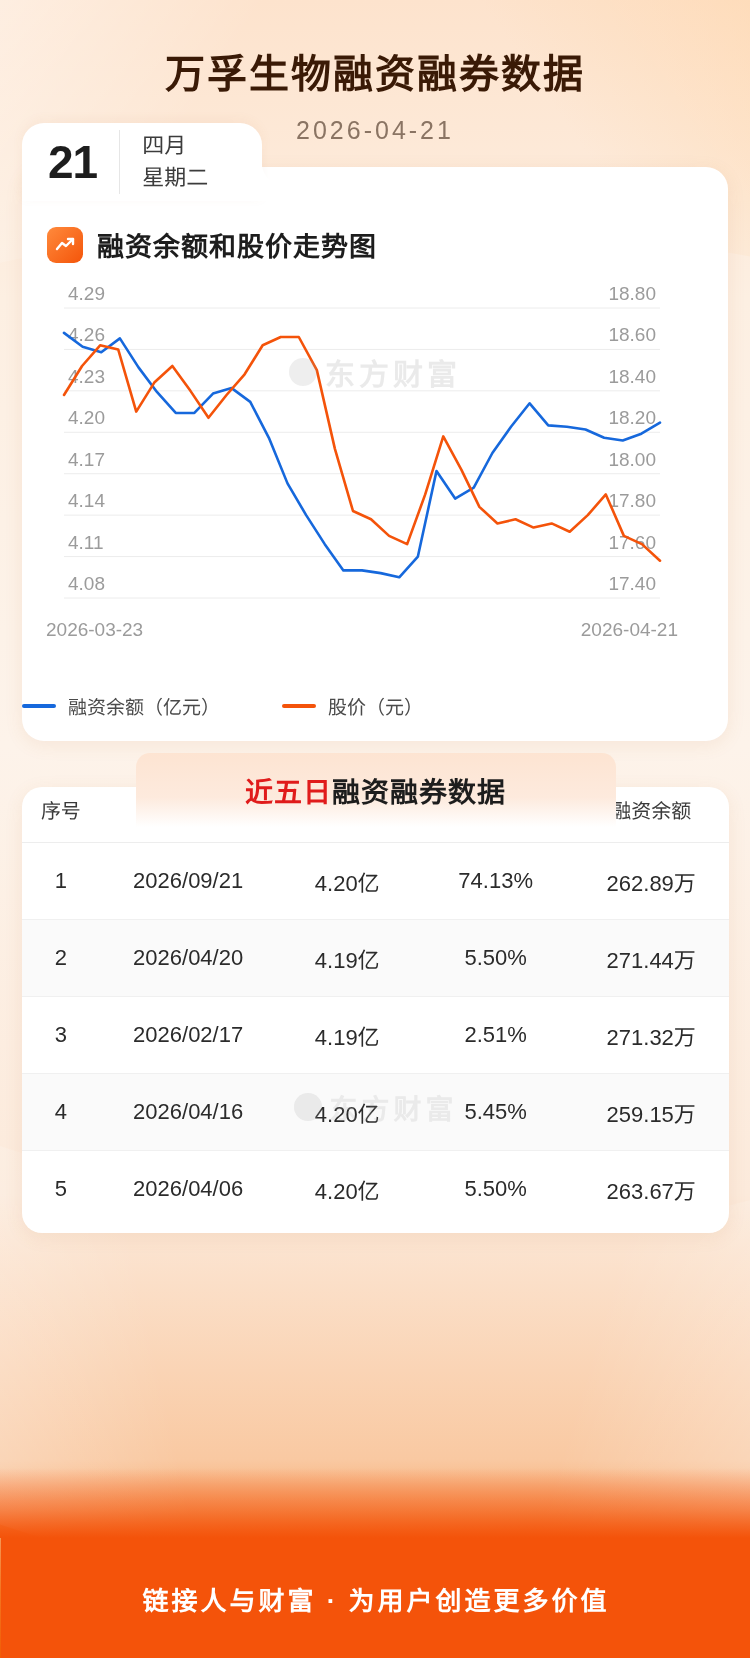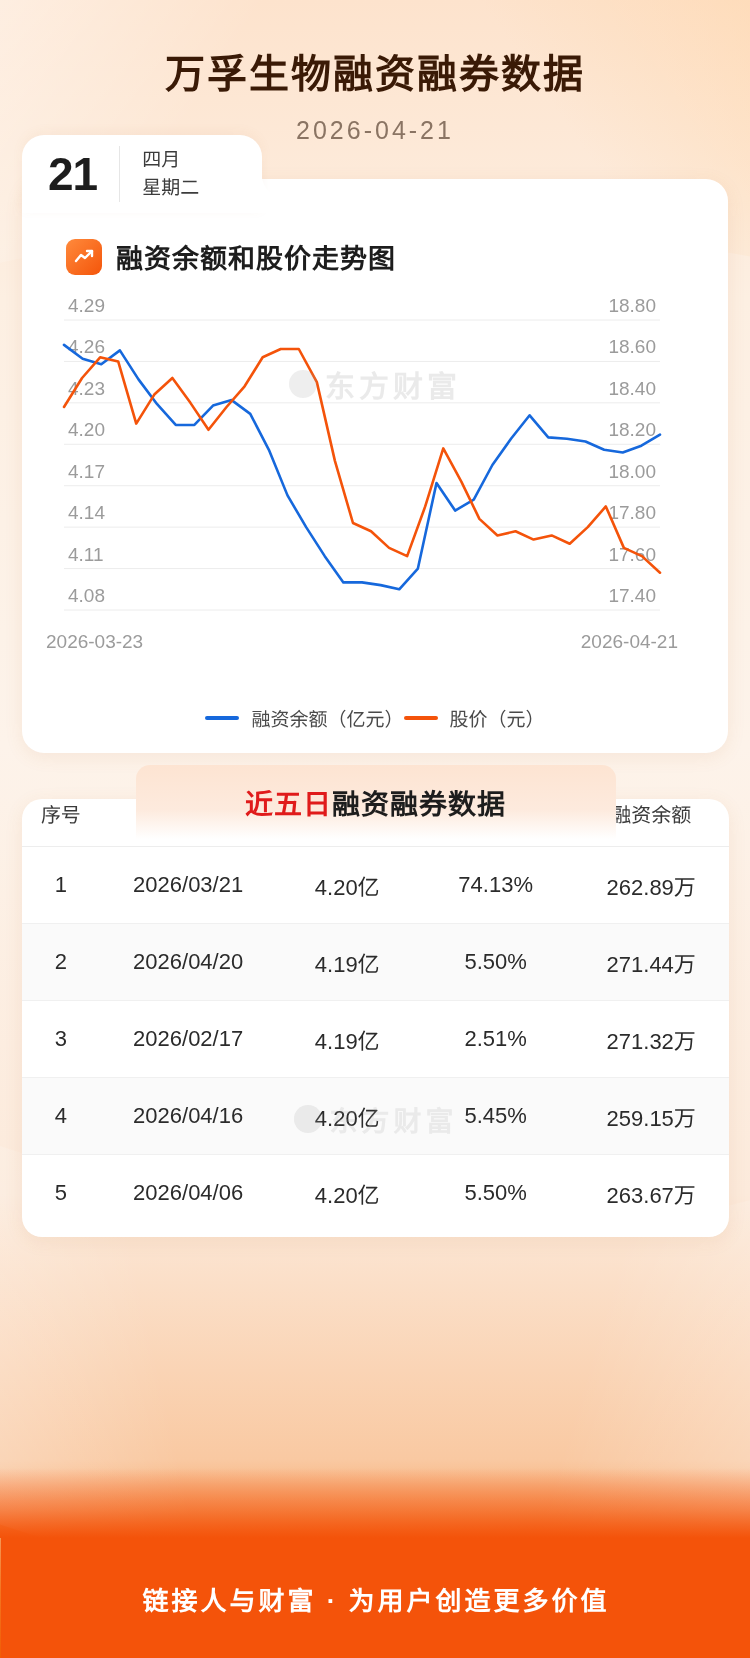--- a/index.html
+++ b/index.html
@@ -67,21 +67,21 @@
   .subtitle {
     margin-top: 18px;
     font-size: 25px;
     color: #8a7463;
     letter-spacing: 3px;
   }
 
   
   .card {
     position: relative;
-    margin: 34px 22px 0 22px;
+    margin: 22px 22px 0 22px;
     background: #ffffff;
     border-radius: 22px;
     box-shadow: 0 4px 18px rgba(190,120,60,.10);
   }
   .date-tab {
     position: absolute;
     top: -44px;
     left: 0;
     height: 78px;
     min-width: 240px;
@@ -109,31 +109,31 @@
     line-height: 1;
     padding-right: 22px;
     letter-spacing: -1px;
   }
   .date-right {
     border-left: 1px solid #e6e6e6;
     padding-left: 22px;
     line-height: 1.45;
   }
   .date-month, .date-week {
-    font-size: 19px;
+    font-size: 22px;
     color: #3c3c3c;
   }
 
   .chart-section {
     padding: 58px 0 22px 0;
   }
   .section-head {
     display: flex;
     align-items: center;
-    padding: 0 44px;
+    padding: 0 25px;
   }
   .sec-icon {
     width: 36px; height: 36px;
     border-radius: 9px;
     background: linear-gradient(135deg, #ff8a3c, #f4550a);
     display: flex; align-items: center; justify-content: center;
     margin-right: 14px;
   }
   .sec-icon svg { display:block; }
   .section-title {
@@ -165,21 +165,21 @@
   }
   .wm-badge {
     width: 28px; height: 28px;
     border-radius: 50%;
     background: rgba(160,160,160,.18);
   }
   .chart-svg { display: block; }
 
   .legend {
     display: flex;
-    justify-content: center;
+    gap: 62px;
     margin-top: 6px;
   }
   .legend-item { display: flex; align-items: center; }
   .legend-line {
     width: 34px; height: 4px; border-radius: 2px; margin-right: 12px;
   }
   .legend-text { font-size: 19px; color: #4a4a4a; }
 
   
   .table-card {
@@ -214,21 +214,21 @@
   table.data {
     width: 100%;
     border-collapse: collapse;
     margin-top: 46px;
     table-layout: fixed;
   }
   table.data th {
     font-size: 20px;
     color: #3a3a3a;
     font-weight: normal;
-    padding: 0 0 18px 0;
+    padding: 8px 0 18px 0;
     border-bottom: 1px solid #ededed;
   }
   table.data td {
     font-size: 22px;
     color: #2b2b2b;
     text-align: center;
     padding: 22px 0;
     border-bottom: 1px solid #f0f0f0;
   }
   table.data tr.alt td {
@@ -382,21 +382,21 @@
           <th class="col-idx">序号</th>
           <th class="col-date">日期</th>
           <th class="col-bal">融资余额</th>
           <th class="col-pct">占流通市值比</th>
           <th class="col-sec">融资余额</th>
         </tr>
       </thead>
       <tbody id="table-body">
           <tr>
             <td>1</td>
-            <td>2026/03/21</td>
+            <td>2026/09/21</td>
             <td>4.20亿</td>
             <td>74.13%</td>
             <td>262.89万</td>
           </tr>
           <tr class="alt">
             <td>2</td>
             <td>2026/04/20</td>
             <td>4.19亿</td>
             <td>5.50%</td>
             <td>271.44万</td>

